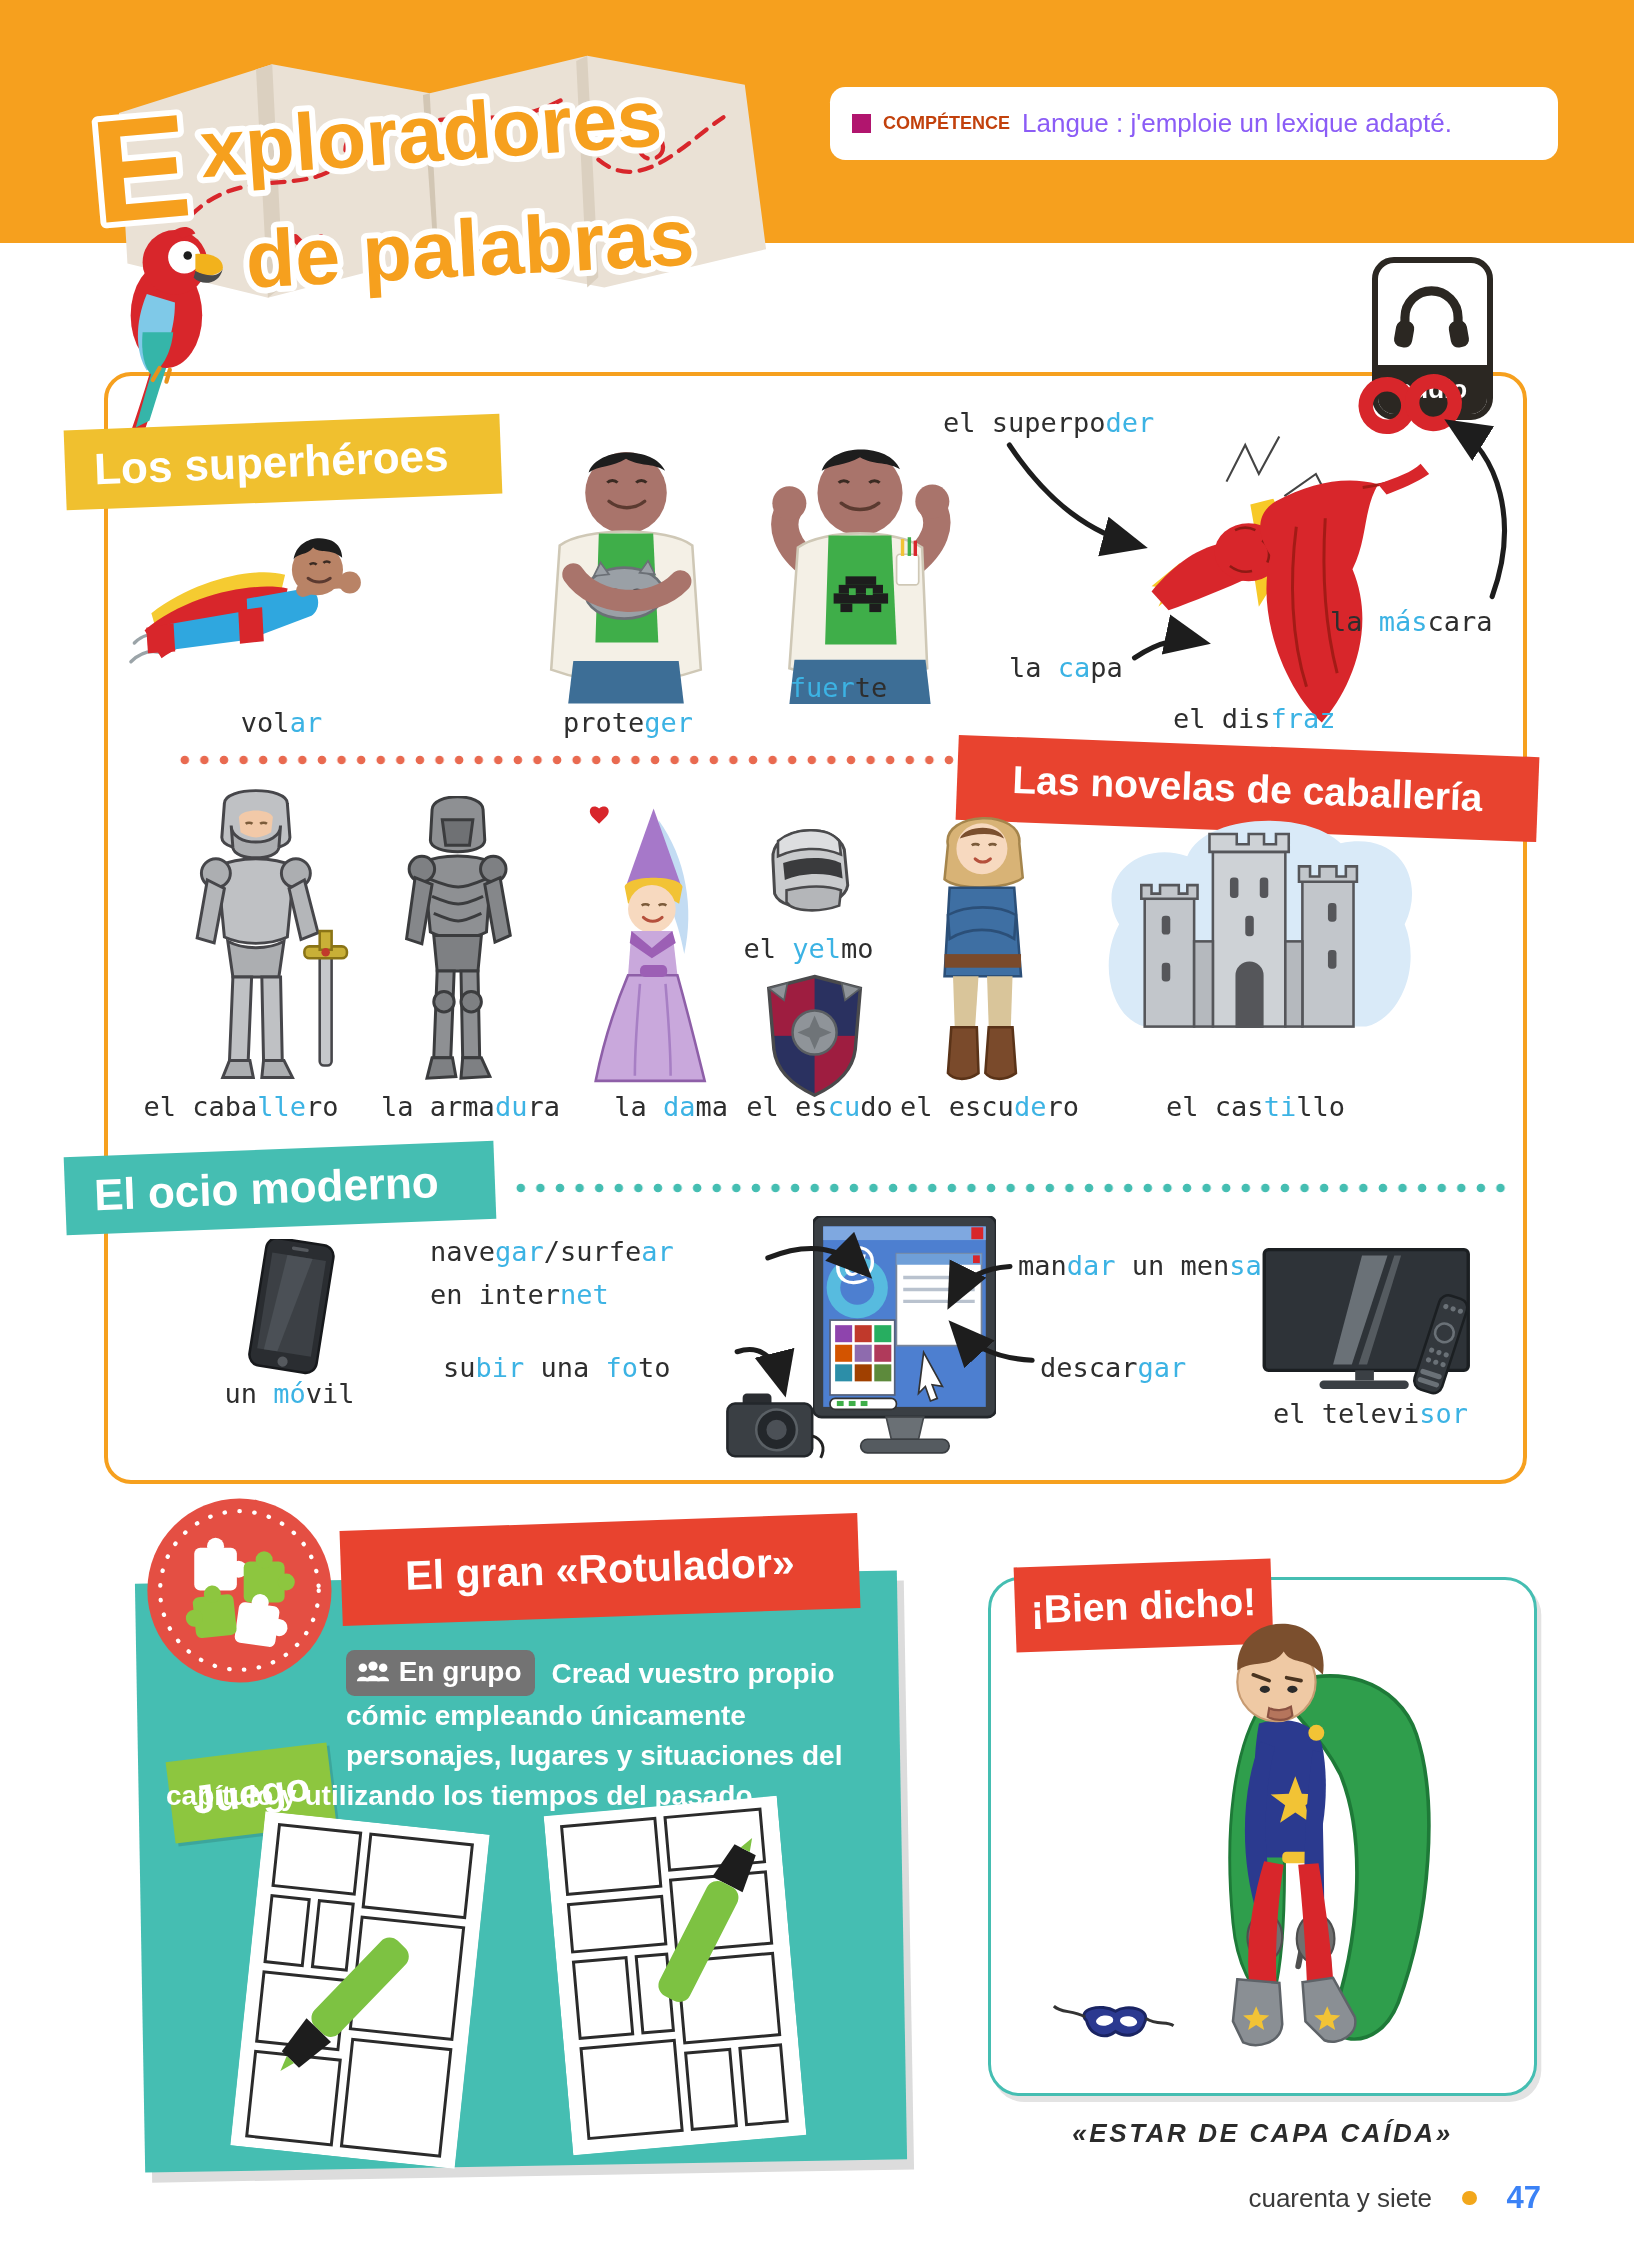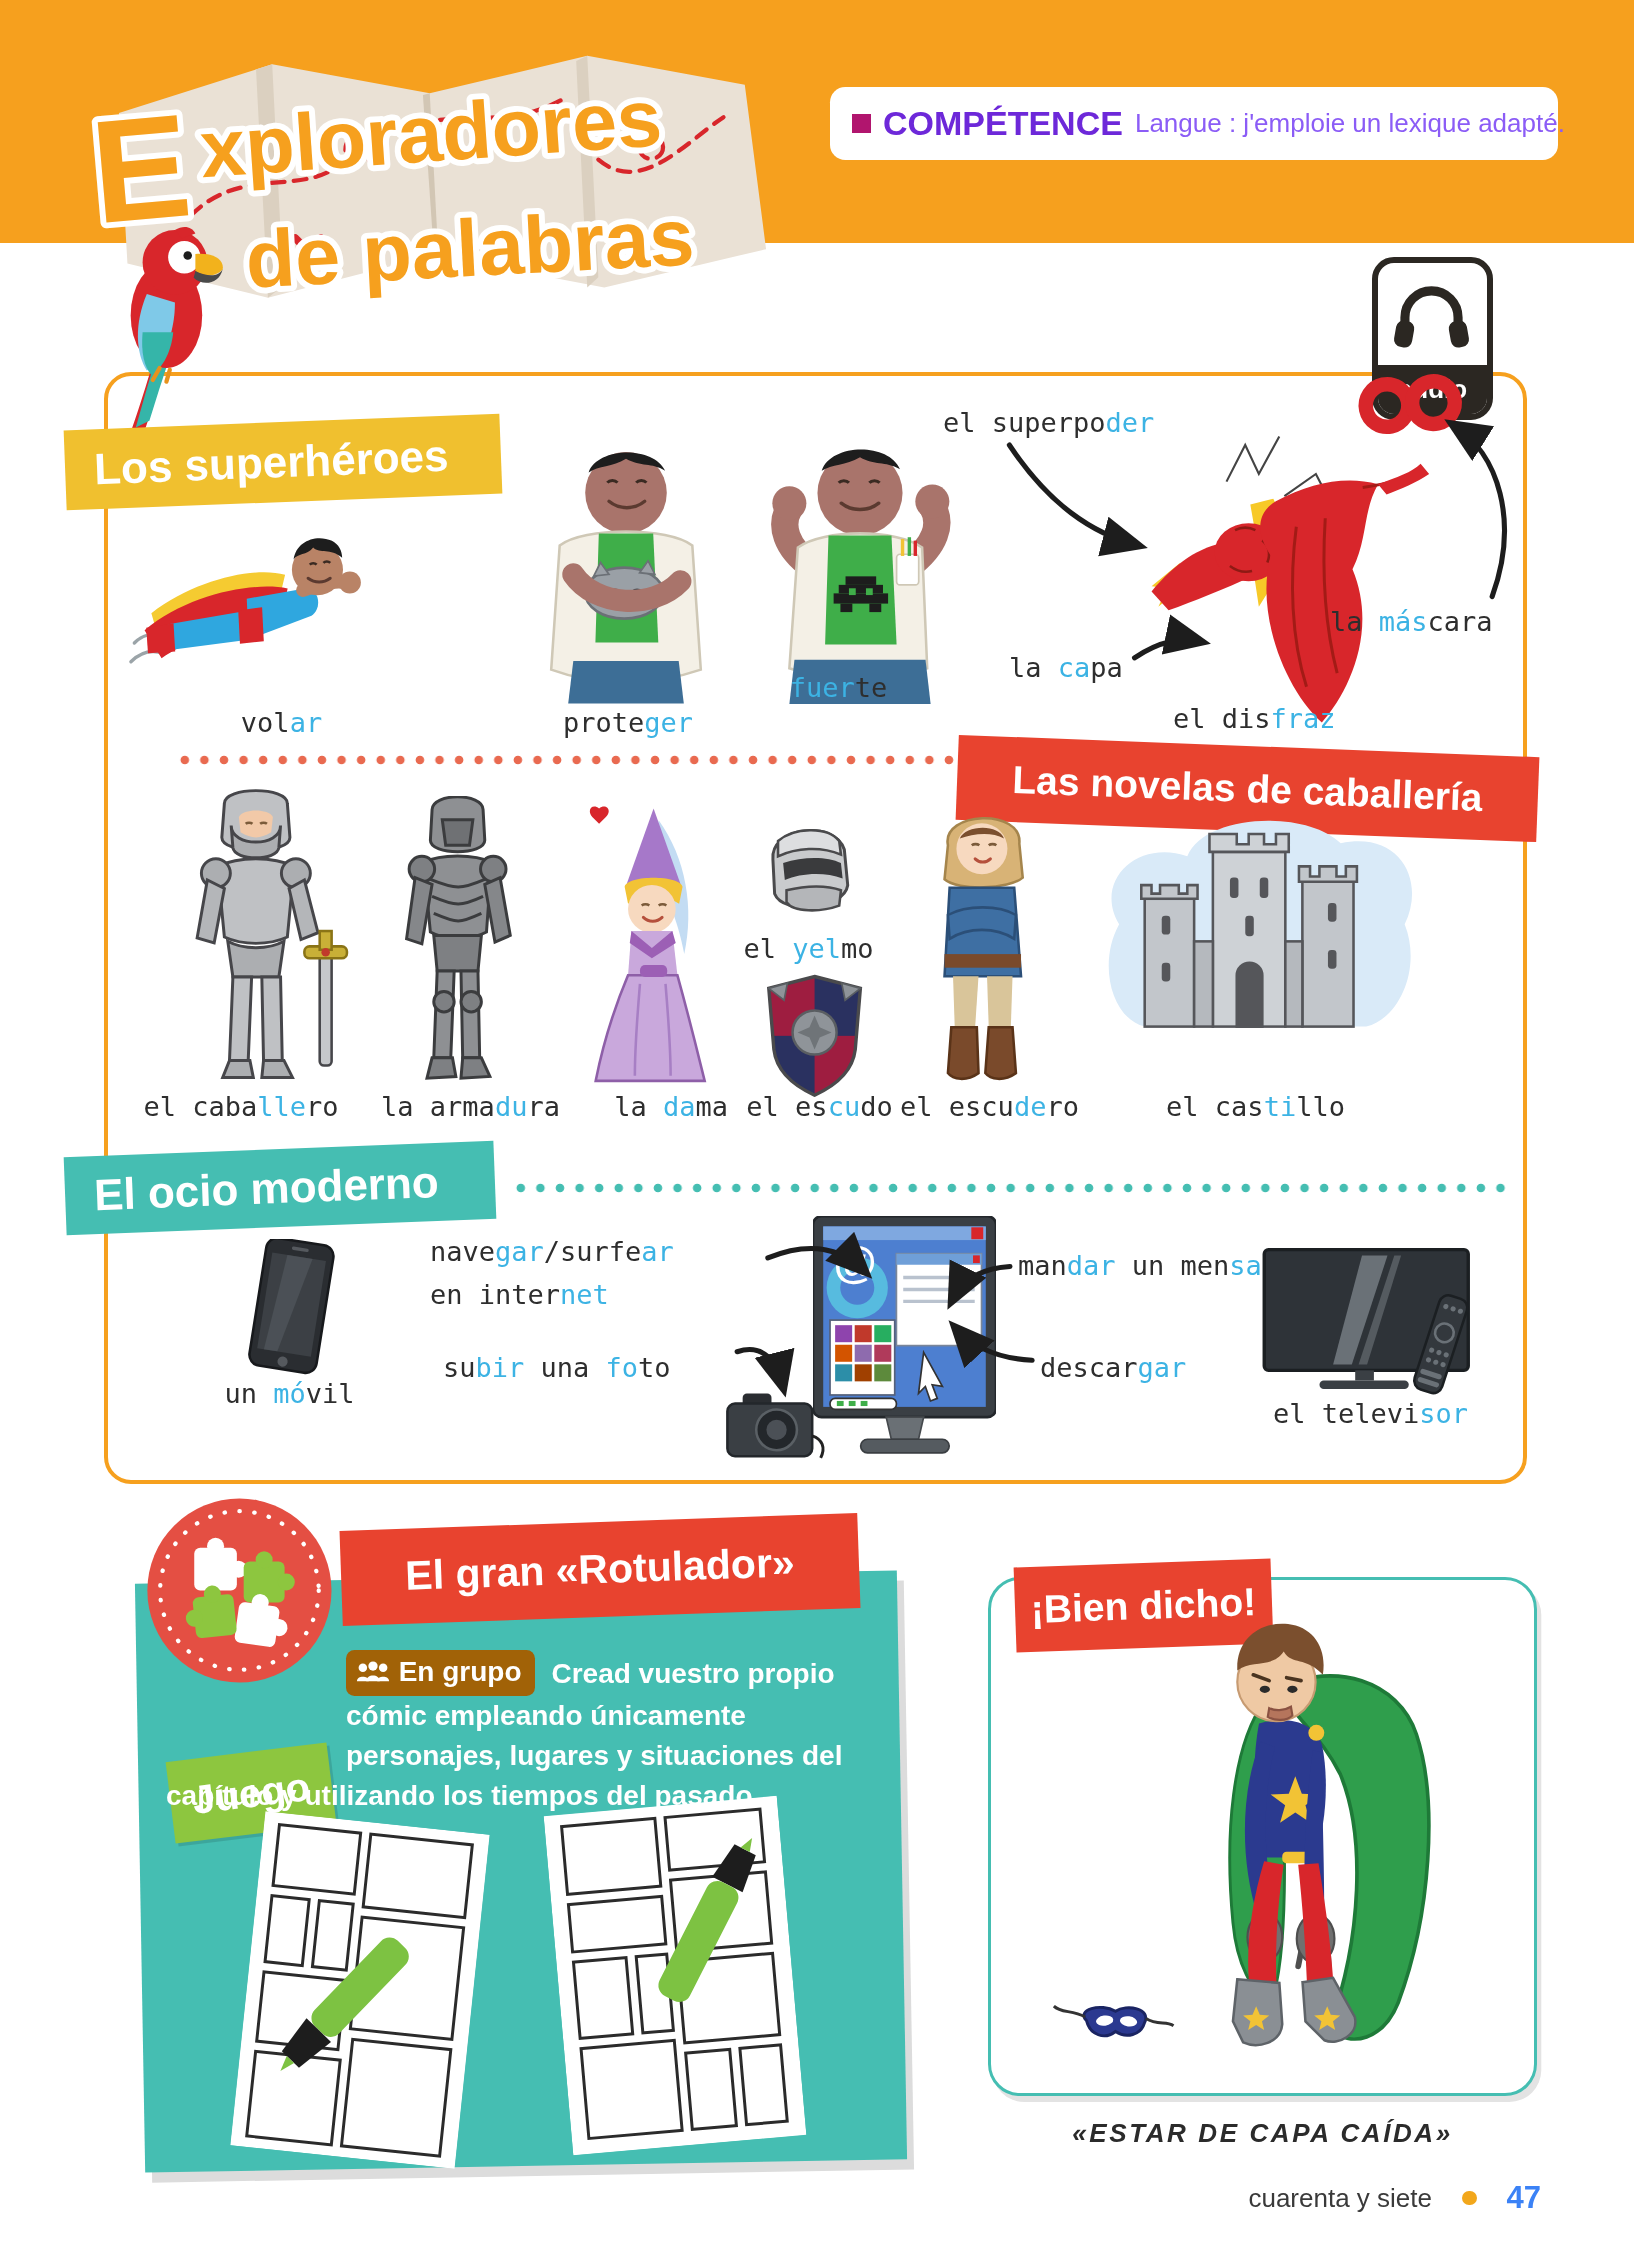--- a/index.html
+++ b/index.html
@@ -5,21 +5,21 @@
   html,body{margin:0;padding:0;background:#fff;}
   #page{position:relative;width:1635px;height:2261px;background:#fff;overflow:hidden;
         font-family:"Liberation Sans",sans-serif;}
   .abs{position:absolute;}
   
   #top-band{left:0;top:0;width:1635px;height:243px;background:#F6A01E;}
   
   #competence{left:830px;top:87px;width:728px;height:73px;background:#fff;border-radius:15.3px;
     display:flex;align-items:center;gap:12px;padding:0 22px;box-sizing:border-box;}
   #competence .sq{width:19px;height:19px;background:#B1156E;flex:0 0 auto;}
-  #competence .lbl{color:#6d28d9;font-weight:bold;font-size:34px;white-space:nowrap;}
+  #competence .lbl{color:#c2410c;font-weight:bold;font-size:18px;white-space:nowrap;}
   #competence .txt{color:#8b5cf6;font-size:26px;white-space:nowrap;}
   
   #main-box{left:104px;top:372px;width:1423px;height:1112px;border:4.3px solid #F6A01E;
     border-radius:27px;background:#fff;box-sizing:border-box;}
   
   #audio-badge{left:1372px;top:257px;width:121px;height:163px;background:#fff;
     border:6.8px solid #2B2722;border-radius:22px;overflow:hidden;box-sizing:border-box;}
   #audio-badge .bottom{position:absolute;left:0;bottom:0;width:100%;height:49px;background:#2B2722;
     color:#fff;font-weight:bold;font-size:26px;display:flex;align-items:center;justify-content:center;}
   
@@ -44,21 +44,21 @@
   #game-box{left:140px;top:1577px;width:762px;height:589px;background:#45BEB2;
     transform:rotate(-1deg);box-shadow:6.8px 10.2px 0 #DCDCDC;}
   #juego{left:170px;top:1752px;width:162px;height:82px;background:#8DC63F;transform:rotate(-7deg);
     color:#fff;font-weight:bold;font-size:40px;display:flex;align-items:center;justify-content:center;
     box-shadow:2.6px 3.4px 0 rgba(0,0,0,.12);}
   #banner-rotulador{left:341px;top:1522px;width:518px;height:95px;background:#E8432F;
     transform:rotate(-2deg);font-size:41px;justify-content:center;}
   #game-text{left:166px;top:1650px;width:722px;color:#fff;font-weight:bold;font-size:28px;
     line-height:40px;}
   #game-text .spacer{float:left;width:180px;height:102px;}
-  .en-grupo{display:inline-flex;align-items:center;gap:8.5px;background:#a16207;border-radius:8.5px;
+  .en-grupo{display:inline-flex;align-items:center;gap:8.5px;background:#737373;border-radius:8.5px;
     padding:1.7px 13.6px 4.3px 10.2px;margin-right:8.5px;vertical-align:baseline;}
   
   #bien-dicho-box{left:988px;top:1577px;width:549px;height:519px;border:3.4px solid #45BEB2;
     border-radius:32px;background:#fff;box-sizing:border-box;box-shadow:4.3px 6px 0 #E3E3E3;}
   #banner-biendicho{left:1015px;top:1563px;width:257px;height:85px;background:#E8432F;
     transform:rotate(-2deg);font-size:39px;justify-content:center;}
   #caption{left:988px;top:2118px;width:549px;text-align:center;color:#2B2B2B;
     font-weight:bold;font-style:italic;font-size:26px;letter-spacing:2.6px;white-space:nowrap;}
   
   #footer{left:1132px;top:2180px;width:409px;display:flex;align-items:center;justify-content:flex-end;gap:30px;}

